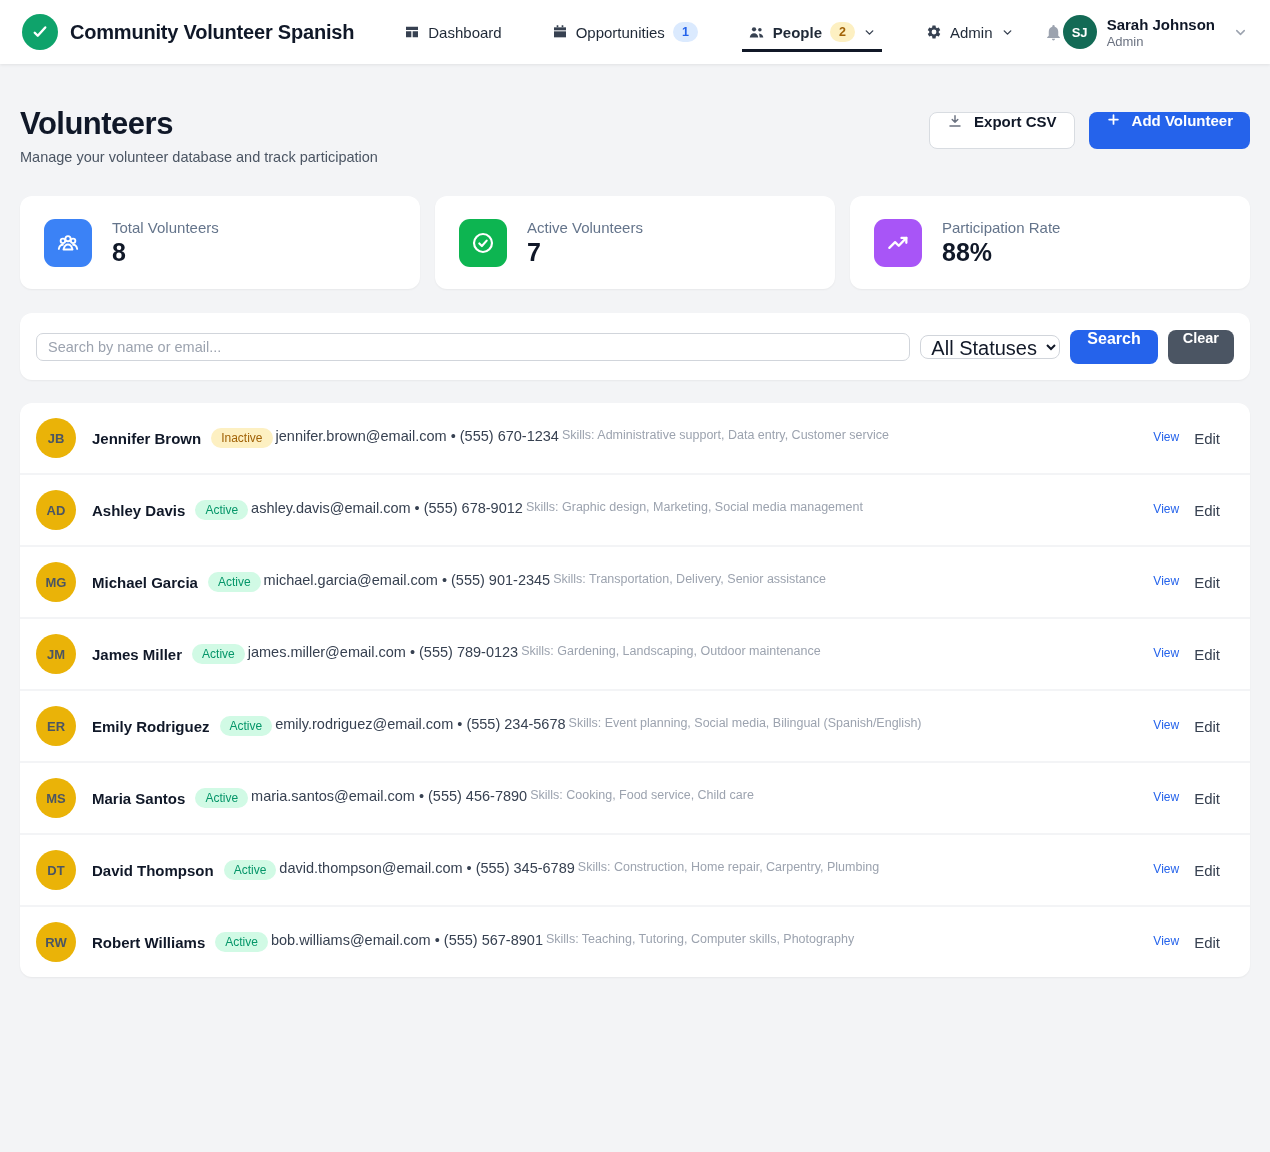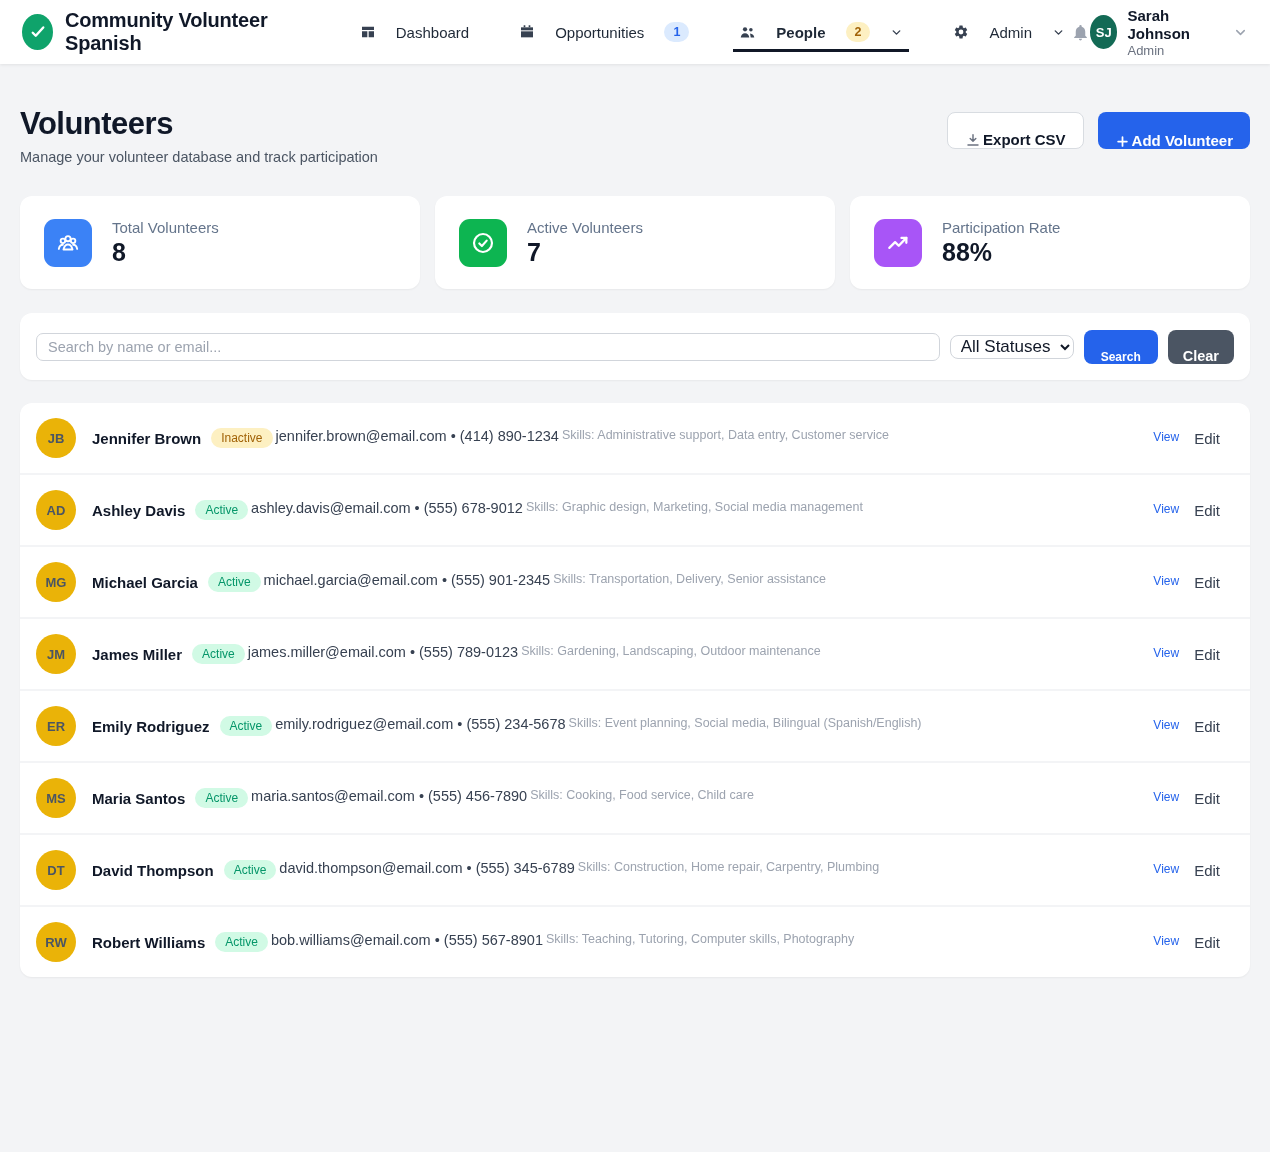--- a/index.html
+++ b/index.html
@@ -21,21 +21,21 @@
   }
   .brand { display: flex; align-items: center; gap: 12px; }
   .logo-circle {
     width: 36px; height: 36px; border-radius: 50%;
     background: #0fa36b; display: flex; align-items: center; justify-content: center;
   }
   .brand-name { font-size: 20px; font-weight: 700; color: #101828; letter-spacing: -0.2px; }
 
   .nav-items { display: flex; align-items: center; gap: 38px; margin-left: 44px; }
   .nav-item {
-    display: flex; align-items: center; gap: 20px;
+    display: flex; align-items: center; gap: 8px;
     font-size: 15px; font-weight: 500; color: #1f2937;
     padding: 10px 6px 7px 6px; border-bottom: 3px solid transparent;
     cursor: pointer; white-space: nowrap;
   }
   .nav-item.active { font-weight: 600; border-bottom-color: #111827; }
   .nav-icon { color: #374151; display: flex; }
   .pill {
     font-size: 12.5px; font-weight: 600; border-radius: 999px;
     padding: 2px 9px; line-height: 16px;
   }
@@ -54,21 +54,21 @@
   .user-name { font-size: 15px; font-weight: 700; color: #101828; line-height: 18px; }
   .user-role { font-size: 13px; color: #6b7280; line-height: 15px; }
   .user-chev { color: #9ca3af; margin-left: 8px; display: flex; }
 
   
   .page { padding: 0 20px; }
   .page-header { display: flex; justify-content: space-between; align-items: flex-start; margin-top: 42px; }
   .page-title { font-size: 31px; font-weight: 800; color: #101828; letter-spacing: -0.5px; }
   .page-subtitle { font-size: 14.5px; color: #4b5563; margin-top: 7px; }
   .header-actions { display: flex; gap: 14px; margin-top: 6px; }
-  .btn { display: inline-flex; align-items: flex-end; gap: 2px; border-radius: 8px;
+  .btn { display: inline-flex; align-items: flex-start; gap: 11px; border-radius: 8px;
          font-size: 15px; font-weight: 700; cursor: pointer; border: none;
          font-family: inherit; height: 37px; padding: 0 17px; }
   .btn-outline { background: #fff; border: 1px solid #d8dce1; color: #101828; }
   .btn-outline .btn-ico { color: #6b7280; }
   .btn-primary { background: #2563eb; color: #fff; }
 
   
   .stats { display: flex; gap: 15px; margin-top: 31px; }
   .stat-card {
     flex: 1; background: #fff; border-radius: 12px;
@@ -87,23 +87,23 @@
     background: #fff; border-radius: 12px; box-shadow: 0 1px 2px rgba(0,0,0,0.05);
     margin-top: 24px; padding: 16px; display: flex; align-items: center; gap: 10px; height: 67px;
   }
   .search-input {
     flex: 1; height: 28px; border: 1px solid #d1d5db; border-radius: 7px;
     padding: 0 11px; font-size: 14.5px; font-family: inherit; color: #111827; outline: none;
   }
   .search-input::placeholder { color: #9ca3af; }
   .status-select {
     height: 24px; border: 1px solid #d1d5db; border-radius: 8px; background: #fff;
-    font-size: 17px; font-family: inherit; color: #111827; padding: 0 6px; outline: none;
-  }
-  .btn-search { background: #2563eb; color: #fff; height: 34px; font-size: 12px; padding: 0 17px; }
+    font-size: 20px; font-family: inherit; color: #111827; padding: 0 6px; outline: none;
+  }
+  .btn-search { background: #2563eb; color: #fff; height: 34px; font-size: 16px; padding: 0 17px; }
   .btn-clear { background: #4b5563; color: #fff; height: 34px; font-size: 14.5px; padding: 0 15px; }
 
   
   .list-card {
     background: #fff; border-radius: 12px; box-shadow: 0 1px 2px rgba(0,0,0,0.05);
     margin-top: 23px; overflow: hidden;
   }
   .v-row { display: flex; align-items: center; gap: 16px; padding: 15px 16px; border-bottom: 2px solid #f3f4f6; }
   .v-row:last-child { border-bottom: none; }
   .v-avatar {
@@ -287,21 +287,21 @@
   </section>
 
   <section class="list-card">
   <div class="v-row">
     <div class="v-avatar">JB</div>
     <div class="v-info">
       <div class="v-line1">
         <span class="v-name">Jennifer Brown</span>
         <span class="badge badge-inactive">Inactive</span>
       </div>
-      <div class="v-contact">jennifer.brown@email.com • (414) 890-1234</div>
+      <div class="v-contact">jennifer.brown@email.com • (555) 670-1234</div>
       <div class="v-skills">Skills: Administrative support, Data entry, Customer service</div>
     </div>
     <div class="v-actions">
       <a class="link-view">View</a>
       <a class="link-edit">Edit</a>
     </div>
   </div>
 
   <div class="v-row">
     <div class="v-avatar">AD</div>

